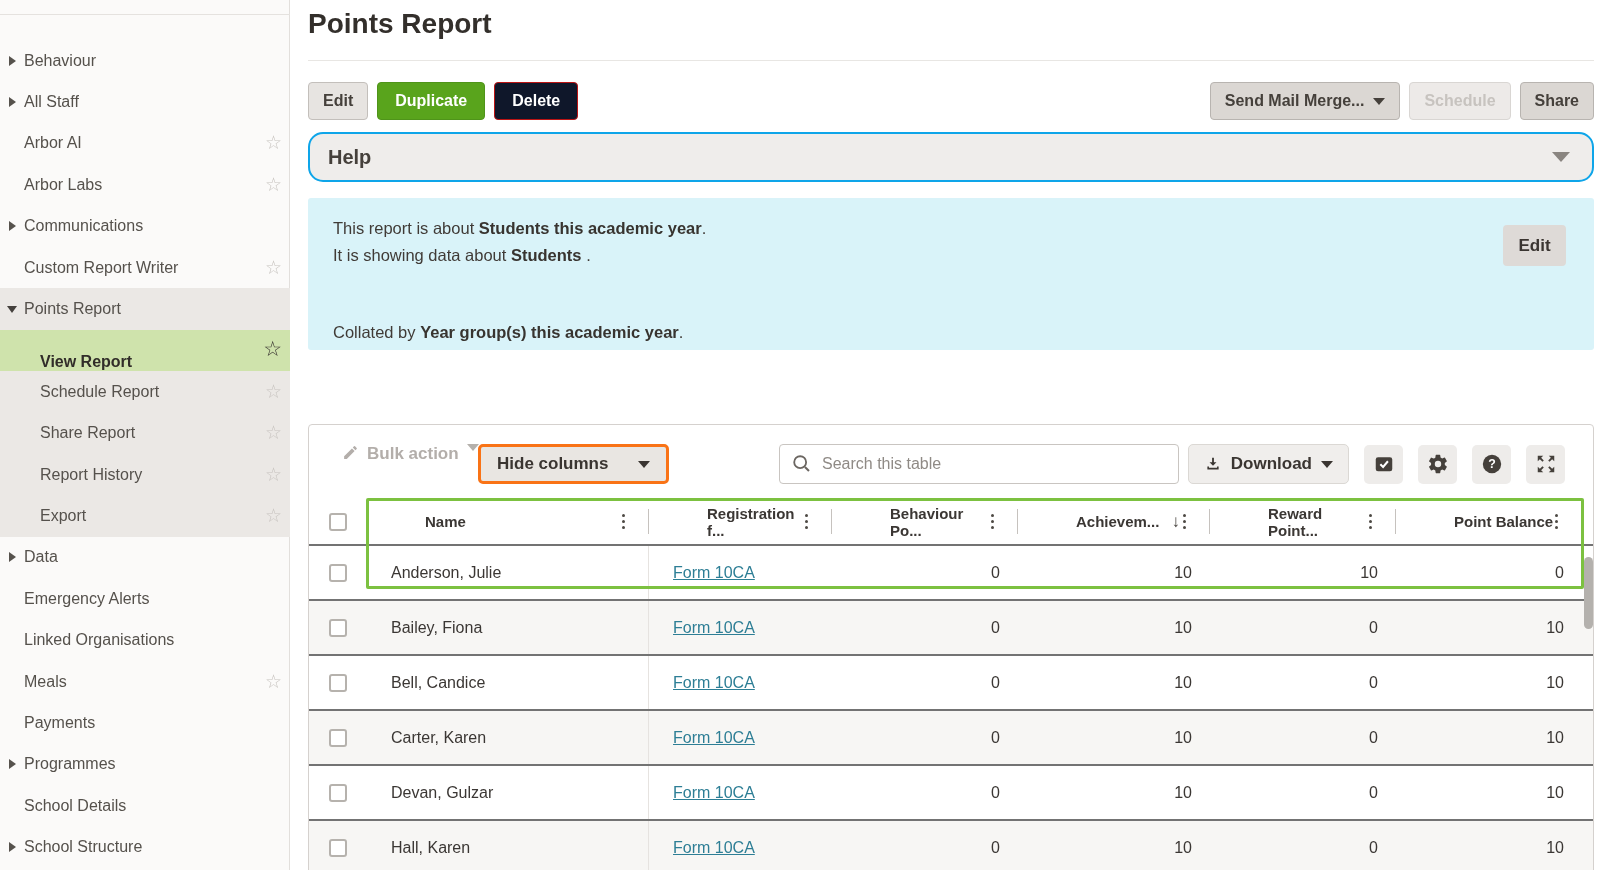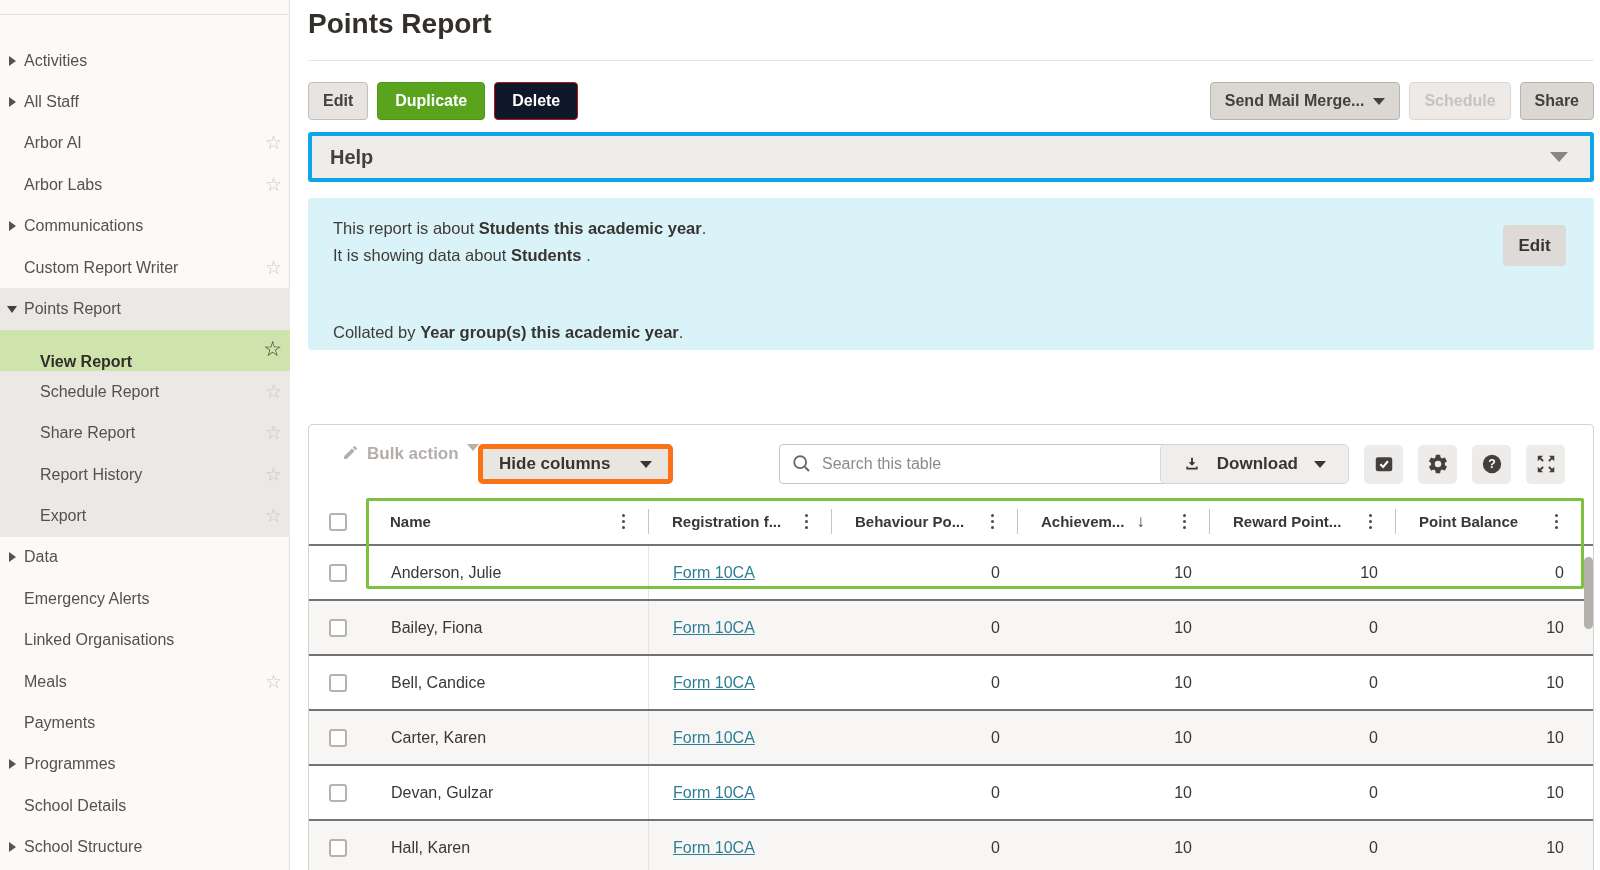--- a/index.html
+++ b/index.html
@@ -38,59 +38,59 @@
     font-family:"Liberation Sans", sans-serif; }
   .btn-gray  { background:#e7e4e1; border-color:#c3bfbb; color:#45403b; }
   .btn-green { background:#59a41c; border-color:#4f941a; color:#fff; padding:0 17px; }
   .btn-red   { background:#0f172a; border-color:#bb1414; color:#fff; padding:0 17px; }
   .btn-dark-gray { background:#dbd7d3; border-color:#b8b4b0; color:#45403b; }
   .btn-disabled { background:#edeae8; border-color:#d9d6d3; color:#c7c3bf; cursor:default; }
   .caret { width:0; height:0; border-left:6px solid transparent; border-right:6px solid transparent;
     border-top:7px solid currentColor; display:inline-block; }
 
   .help-bar { position:absolute; top:132px; left:0; width:1286px; height:50px;
-    background:#efedeb; border:4px solid #0ea5e9; border-radius:3px; display:flex; align-items:center; cursor:pointer; }
+    background:#efedeb; border:2px solid #0ea5e9; border-radius:15px; display:flex; align-items:center; cursor:pointer; }
   .help-label { margin-left:18px; font-size:20px; font-weight:bold; color:#45403b; }
   .help-caret { position:absolute; right:22px; width:0; height:0;
     border-left:9px solid transparent; border-right:9px solid transparent; border-top:10px solid #8a8580; }
 
   .info-box { position:absolute; top:198px; left:0; width:1286px; height:152px;
     background:#d9f3f9; border-radius:3px; padding:17px 0 0 25px; font-size:16.5px; color:#403b37; }
   .info-box p { line-height:27px; }
   .info-box b { color:#383430; }
   .info-line3 { margin-top:50px; }
   .info-edit-btn { position:absolute; top:27px; right:28px; width:63px; height:41px;
     background:#dedad7; border:none; border-radius:4px; font-size:17px; font-weight:bold; color:#3a3531;
     cursor:pointer; font-family:"Liberation Sans", sans-serif; }
 
   
   .table-card { position:absolute; top:424px; left:0; width:1286px; height:600px;
     background:#fff; border:1px solid #d5d1ce; border-radius:4px; }
   .toolbar { position:absolute; top:19px; left:0; right:0; height:40px; }
   .bulk-action { position:absolute; left:33px; top:0; height:40px; display:flex; align-items:flex-start; gap:8px;
     color:#b3aeaa; font-size:17px; font-weight:bold; cursor:default; }
   .hide-columns { position:absolute; left:169px; top:0; height:40px; display:flex; align-items:center; gap:30px;
-    background:#e9e6e2; border:5px solid #f97316; border-radius:5px; padding:0 16px;
+    background:#e9e6e2; border:3px solid #f97316; border-radius:5px; padding:0 16px;
     font-size:17px; font-weight:bold; color:#3a3531; cursor:pointer; }
   .search-wrap { position:absolute; left:470px; top:0; width:400px; height:40px; }
   .search-wrap svg { position:absolute; left:12px; top:9px; }
   .search-input { width:100%; height:100%; border:1px solid #c9c5c1; border-radius:4px; padding:0 10px 0 42px;
     font-size:16px; color:#3e3a36; font-family:"Liberation Sans", sans-serif; background:#fff; }
   .search-input::placeholder { color:#8f8a85; opacity:1; }
   .right-group { position:absolute; right:28px; top:0; height:40px; display:flex; align-items:center; gap:15px; }
-  .download-btn { height:40px; display:flex; align-items:center; gap:16px; background:#f0eeec;
-    border:1px solid #dbd8d4; border-radius:5px; padding:0 22px;
+  .download-btn { height:40px; display:flex; align-items:center; gap:9px; background:#f0eeec;
+    border:1px solid #dbd8d4; border-radius:5px; padding:0 15px;
     font-size:17px; font-weight:bold; color:#3a3531; cursor:pointer; }
   .icon-btn { width:39px; height:39px; background:#eeecea; border:none; border-radius:5px;
     display:flex; align-items:center; justify-content:center; cursor:pointer; }
 
   .tgrid { display:grid; grid-template-columns:58px 282px 183px 186px 192px 186px 186px 1fr; align-items:center; }
   .thead { position:absolute; top:74px; left:0; width:1284px; height:45px; }
   .th { position:relative; height:45px; display:flex; align-items:center; padding-left:23px;
-    font-size:15px; font-weight:bold; color:#3b3734; }
+    font-size:15px; font-weight:bold; color:#3b3734;margin-left:35px; }
   .th::after { content:""; position:absolute; right:0; top:10px; width:1px; height:25px; background:#c6c2be; }
   .th .kebab { margin-left:auto; margin-right:24px; }
   .sort-arrow { font-size:17px; font-weight:normal; margin-left:12px; color:#45403b; }
   .kebab { display:inline-flex; flex-direction:column; gap:2.5px; cursor:pointer; }
   .kebab i { width:3.5px; height:3.5px; border-radius:50%; background:#4d4944; }
   .cb-cell { display:flex; justify-content:center; }
   .cb { width:18px; height:18px; border:2px solid #b6b2ad; border-radius:3px; background:#fff; cursor:pointer; }
 
   .tbody { position:absolute; top:119px; left:0; width:1284px; }
   .trow { height:55px; border-top:2px solid #737373; }
@@ -107,21 +107,21 @@
     background:#b4b1ad; border-radius:5px; cursor:pointer; }
 </style>
 </head>
 <body>
 
 <aside id="sidebar">
   <div class="sb-top-divider"></div>
   <nav id="sb-list">
       <div class="sb-item">
         <span class="tri-right"></span>
-        <span class="sb-label">Activities</span>
+        <span class="sb-label">Behaviour</span>
       </div>
       <div class="sb-item">
         <span class="tri-right"></span>
         <span class="sb-label">All Staff</span>
       </div>
       <div class="sb-item">
         <span class="sb-label">Arbor AI</span>
         <span class="star">☆</span>
       </div>
       <div class="sb-item">

